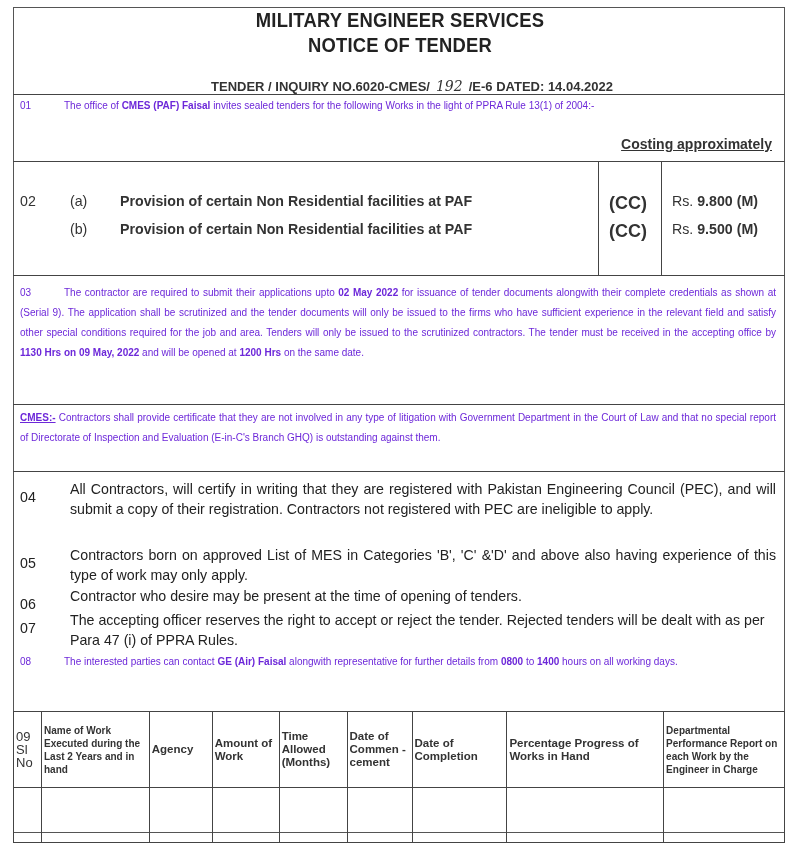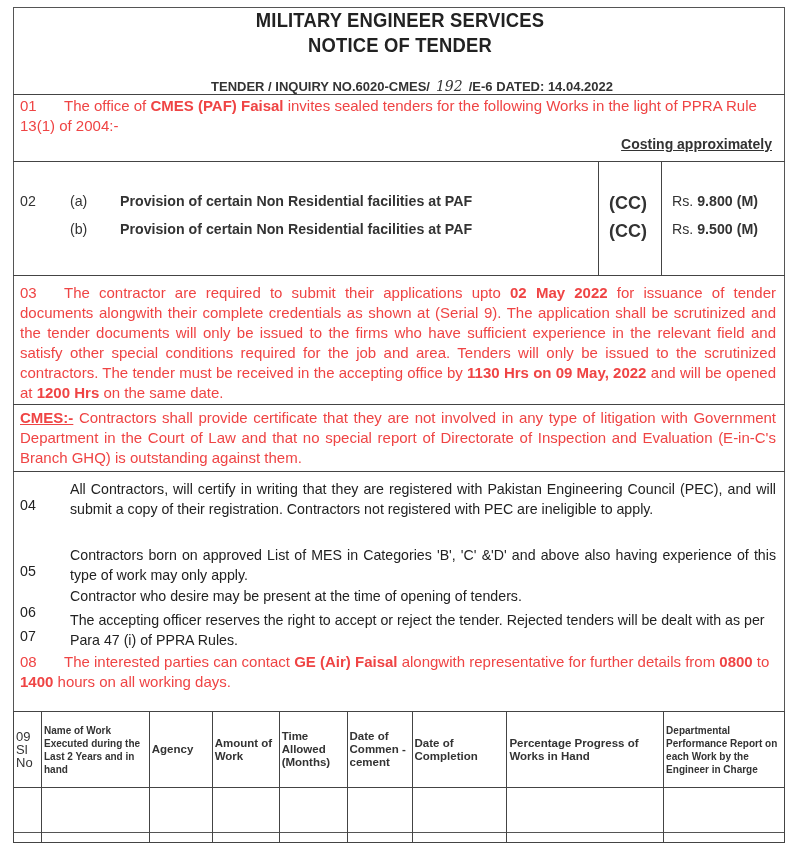--- a/index.html
+++ b/index.html
@@ -21,41 +21,41 @@
   .t2 { top: 34px; }
   .tender-no {
     position: absolute; top: 78px; left: 12px; width: 800px; text-align: center;
     font-size: 13px; font-weight: bold; color: #333;
   }
   .tender-no .hand { font-family: "DejaVu Serif", serif; font-style: italic; font-weight: normal; font-size: 14px; padding: 0 6px; }
   .hline { position: absolute; left: 13px; width: 772px; height: 0; border-top: 1px solid #444; }
   .vline { position: absolute; width: 0; border-left: 1px solid #444; }
 
   .para {
-    position: absolute; font-size: 15px; line-height: 20px; color: #ef4444;
+    position: absolute; font-size: 10px; line-height: 20px; color: #6d28d9;
   }
   .justify { text-align: justify; text-align-last: left; }
   .num { display: inline-block; width: 44px; }
   .b { font-weight: bold; }
   .u { text-decoration: underline; }
 
   .costing {
     position: absolute; right: 28px; top: 136px; font-weight: bold; font-size: 14px;
     text-decoration: underline; color: #333;
   }
   .work-row { position: absolute; font-size: 14.2px; font-weight: bold; color: #333; }
   .work-row .n { position: absolute; left: 0; font-weight: normal; }
   .work-row .letter { position: absolute; left: 50px; font-weight: normal; }
   .work-row .desc { position: absolute; left: 100px; white-space: nowrap; }
   .cc { position: absolute; font-size: 18px; font-weight: bold; color: #333; }
   .amt { position: absolute; font-size: 14.2px; color: #333; }
   .amt .b { font-weight: bold; }
 
   .list-item { position: absolute; left: 20px; width: 756px; font-size: 14.2px; line-height: 20px; color: #222; }
-  .list-item .n { position: absolute; left: 0; top: 16px; }
+  .list-item .n { position: absolute; left: 0; top: 8px; }
   .list-item .t { margin-left: 50px; }
 
   table.cred {
     position: absolute; left: 13px; top: 711px; width: 772px;
     border-collapse: collapse; font-size: 11.5px; font-weight: bold; color: #333;
   }
   table.cred th, table.cred td { border: 1px solid #444; text-align: left; vertical-align: middle; padding: 0 2px; }
   table.cred th { height: 75px; line-height: 13px; }
   table.cred td { height: 54px; }
   th.small { font-size: 10px; line-height: 12px; }

